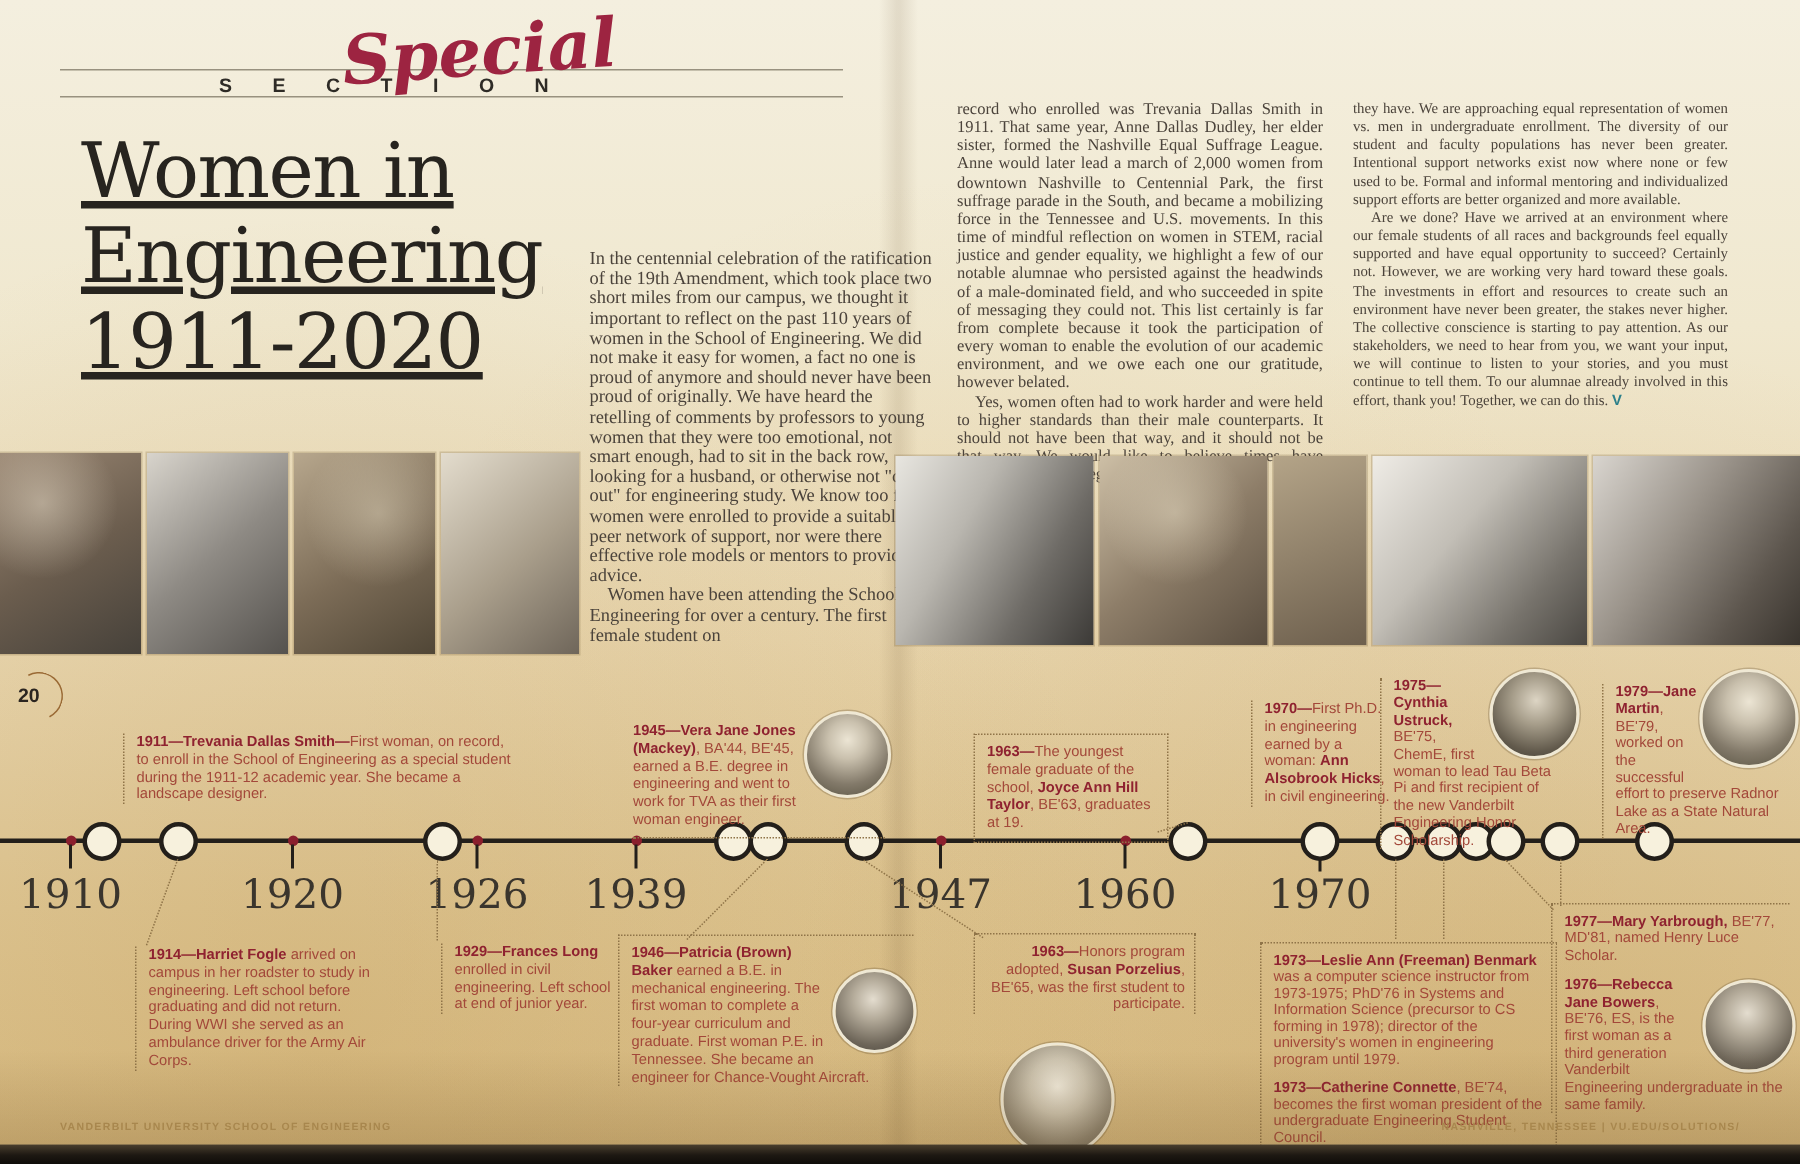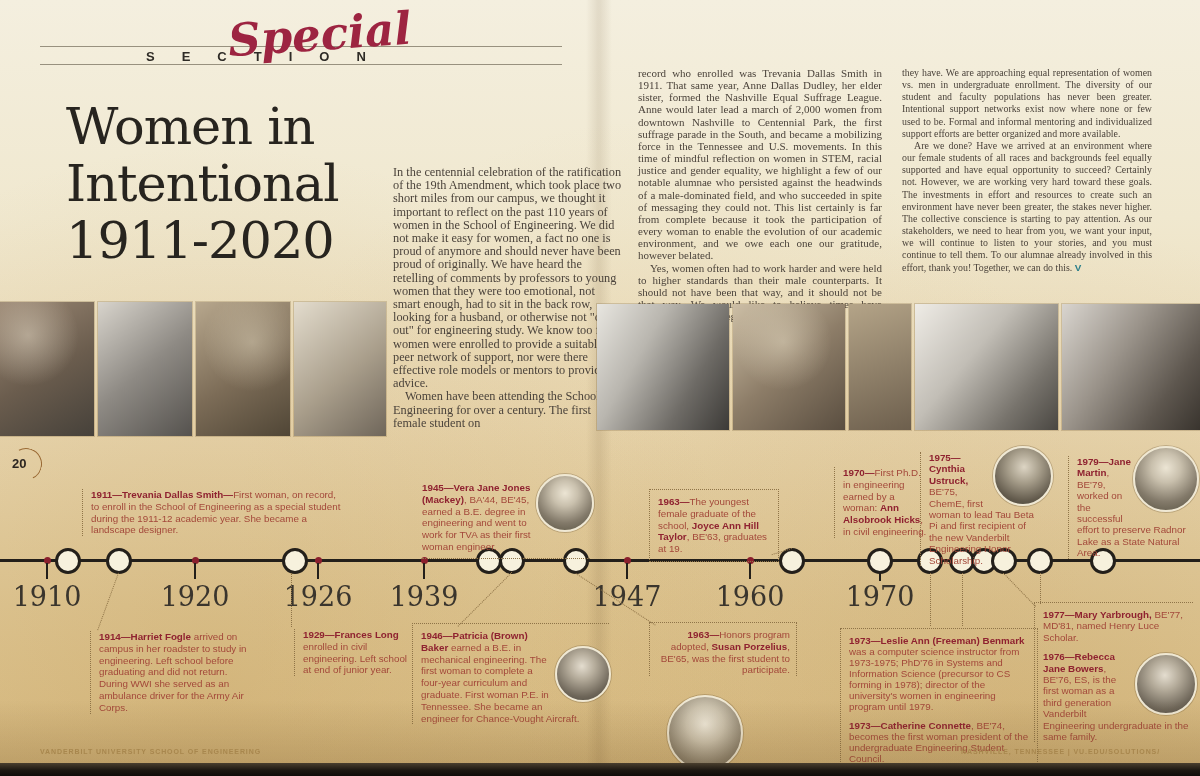--- a/index.html
+++ b/index.html
@@ -76,23 +76,23 @@
 <body>
 
 <div class="spread">
   <div class="gutter"></div>
 
   <div class="rule" style="top:46px;"></div>
   <div class="rule" style="top:64px;"></div>
   <div class="section-word">SECTION</div>
   <div class="script-word">Special</div>
 
-  <h1 class="title" style="margin:12px;font-weight:normal;">
+  <h1 class="title" style="margin:0;font-weight:normal;text-decoration:underline;">
     <div>Women in</div>
-    <div>Intentional</div>
+    <div>Engineering</div>
     <div>1911-2020</div>
   </h1>
 
   <div class="col col1">
     <p>In the centennial celebration of the ratification of the 19th Amendment, which took place two short miles from our campus, we thought it important to reflect on the past 110 years of women in the School of Engineering. We did not make it easy for women, a fact no one is proud of anymore and should never have been proud of originally. We have heard the retelling of comments by professors to young women that they were too emotional, not smart enough, had to sit in the back row, looking for a husband, or otherwise not "cut out" for engineering study. We know too few women were enrolled to provide a suitable peer network of support, nor were there effective role models or mentors to provide advice.</p>
     <p class="ind">Women have been attending the School of Engineering for over a century. The first female student on</p>
   </div>
   <div class="col col2">
     <p>record who enrolled was Trevania Dallas Smith in 1911. That same year, Anne Dallas Dudley, her elder sister, formed the Nashville Equal Suffrage League. Anne would later lead a march of 2,000 women from downtown Nashville to Centennial Park, the first suffrage parade in the South, and became a mobilizing force in the Tennessee and U.S. movements. In this time of mindful reflection on women in STEM, racial justice and gender equality, we highlight a few of our notable alumnae who persisted against the headwinds of a male-dominated field, and who succeeded in spite of messaging they could not. This list certainly is far from complete because it took the participation of every woman to enable the evolution of our academic environment, and we owe each one our gratitude, however belated.</p>
     <p class="ind">Yes, women often had to work harder and were held to higher standards than their male counterparts. It should not have been that way, and it should not be that way. We would like to believe times have changed. And to a degree,</p>

